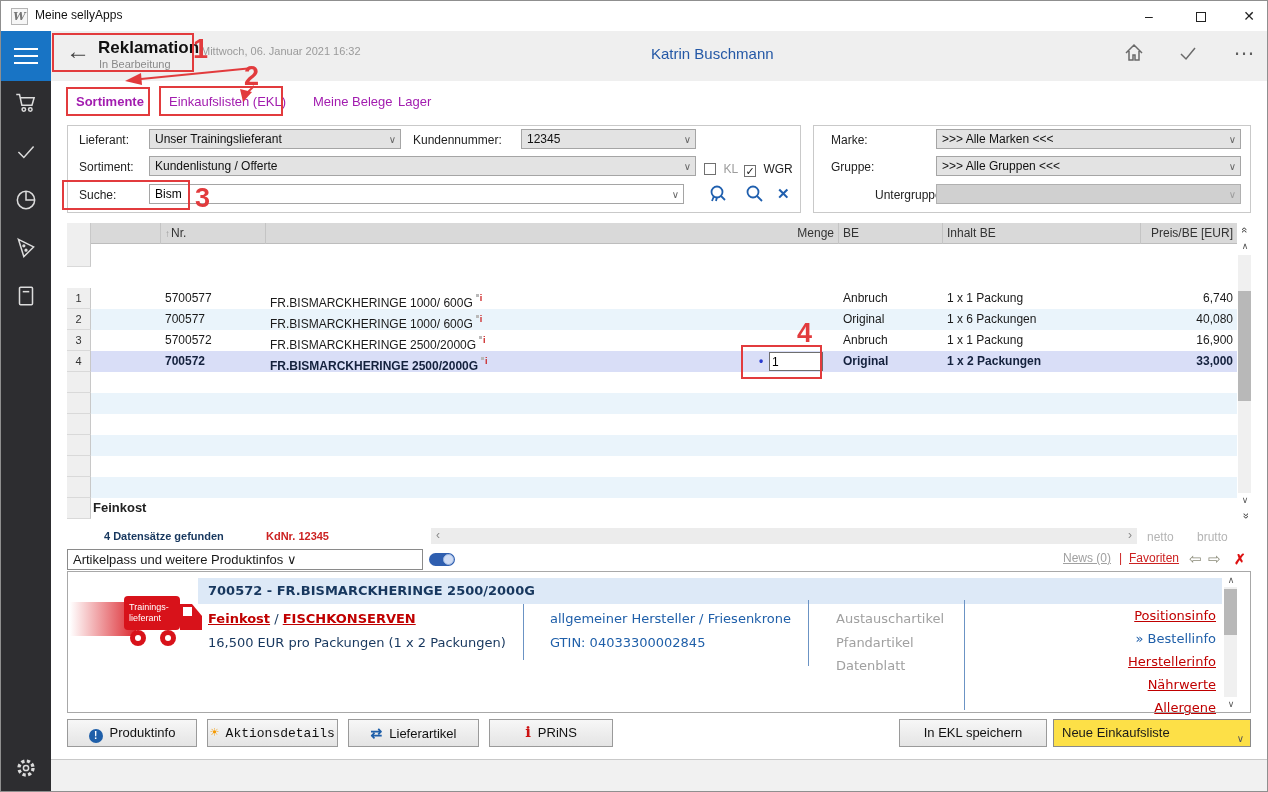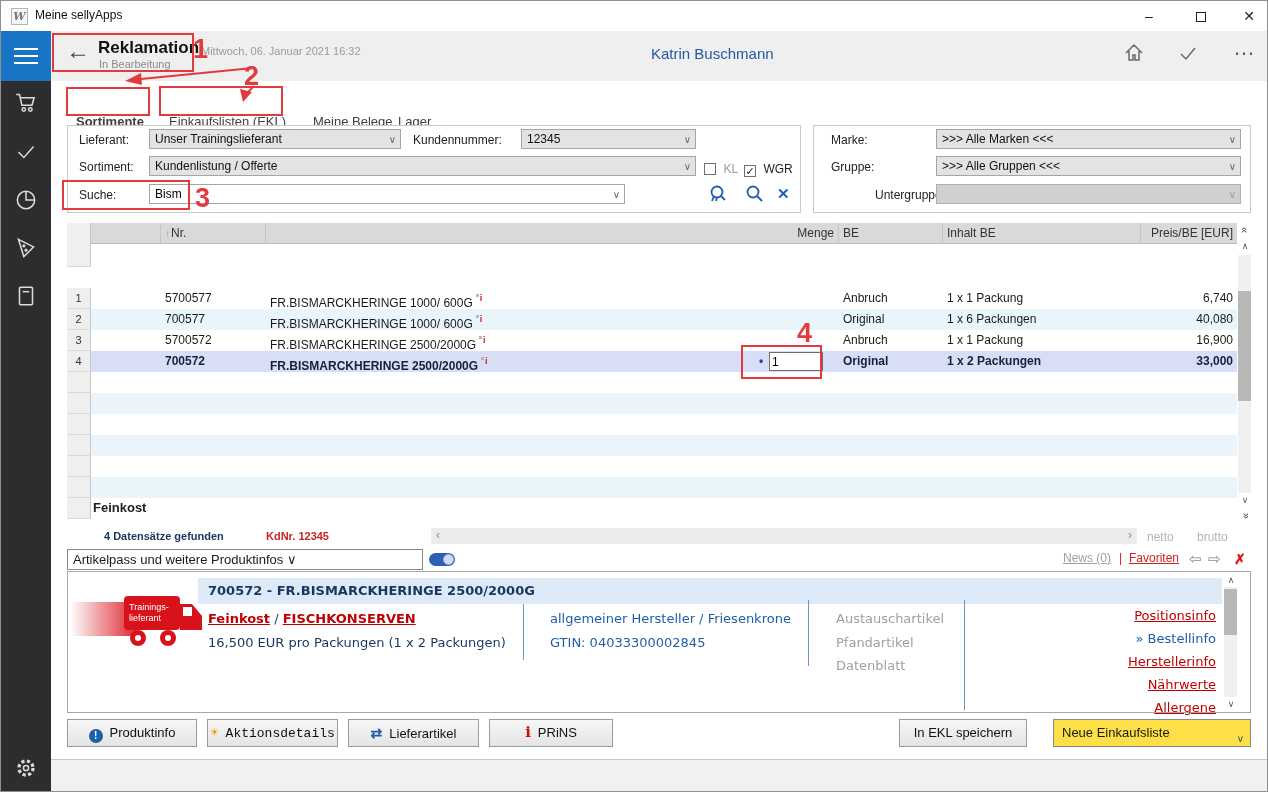--- a/index.html
+++ b/index.html
@@ -27,21 +27,21 @@
   .headband{left:50px;top:30px;width:1218px;height:50px;background:#efefef;}
   .backarrow{left:62px;top:36px;font-size:24px;color:#444;width:30px;text-align:center;}
   .pagetitle{left:97px;top:37px;font-size:17px;font-weight:bold;color:#111;}
   .pagesub{left:98px;top:57px;font-size:11px;color:#8a8a8a;}
   .headdate{left:200px;top:44px;font-size:11px;color:#9a9a9a;}
   .headuser{left:650px;top:44px;font-size:15px;color:#2458a6;}
   .headicon{top:40px;width:34px;height:26px;text-align:center;color:#5f5f5f;font-size:18px;line-height:26px;}
   .headicon svg{stroke:#6a6a6a;fill:none;stroke-width:1.5;}
 
   
-  .tab{top:90px;height:22px;font-size:13px;color:#404040;line-height:22px;margin-top:20px;}
+  .tab{top:90px;height:22px;font-size:13px;color:#a21caf;line-height:22px;}
   .tab.active{font-weight:bold;}
 
   
   .groupbox{top:124px;height:88px;border:1px solid #c9c9c9;background:#fff;}
   .flabel{font-size:12px;color:#222;height:20px;line-height:20px;}
   .combo{height:20px;background:#e3e3e3;border:1px solid #a5a5a5;font-size:12px;line-height:18px;
          padding:0 18px 0 5px;color:#111;white-space:nowrap;overflow:hidden;}
   .combo.white{background:#fff;}
   .combo.disabled{background:#d0d0d0;border-color:#b0b0b0;}
   .combo .chev{position:absolute;right:4px;top:1px;font-size:10px;color:#666;}
@@ -239,21 +239,21 @@
   </div>
   <div class="abs" style="left:703px;top:158px;">
     <span class="cbx"></span>
     <span style="font-size:12px;color:#9c9c9c;margin-left:3px;">KL</span>
   </div>
   <div class="abs" style="left:743px;top:158px;">
     <span class="cbx">✓</span>
     <span style="font-size:12px;color:#222;margin-left:3px;">WGR</span>
   </div>
   <div class="abs flabel" style="left:78px;top:184px;">Suche:</div>
-  <div class="abs combo white" style="left:148px;top:183px;width:476px;padding:0;">
+  <div class="abs combo white" style="left:148px;top:183px;width:535px;padding:0;">
     <input class="abs" style="left: 1px; top: 1px; width: 520px; height: 16px; border: 0px; font: 12px &quot;Liberation Sans&quot;, sans-serif; padding: 0px 4px; outline: none;" value="Bism">
     <span class="chev">∨</span>
   </div>
   <div class="abs searchico" style="left:706px;top:182px;">
     <svg width="22" height="22" viewBox="0 0 22 22">
         <circle cx="10" cy="9" r="5.5"></circle>
         <path d="M14 13l4 4"></path>
         <path d="M7 13l-2 5M10 14l-1 4"></path>
       </svg>
   </div>
@@ -436,21 +436,21 @@
   </div>
   <div class="abs btn" style="left:206px;width:131px;font-family:Liberation Mono, monospace;">
     <span class="ic ic-sun">☀</span><span>Aktionsdetails</span>
   </div>
   <div class="abs btn" style="left:347px;width:131px;">
     <span class="ic ic-swap">⇄</span><span>Lieferartikel</span>
   </div>
   <div class="abs btn" style="left:488px;width:124px;">
     <span class="ic ic-prins">i</span><span>PRiNS</span>
   </div>
-  <div class="abs btn" style="left:898px;width:128px;">In EKL speichern</div>
+  <div class="abs btn" style="left:898px;width:148px;">In EKL speichern</div>
   <div class="abs neuekl" style="left:1052px;width:198px;">
     <span>Neue Einkaufsliste</span>
     <span class="chev abs" style="right:6px;top:6px;font-size:10px;color:#555;">∨</span>
   </div>
 
   <div class="abs footer"></div>
 
   <svg class="abs overlay" width="1268" height="792" viewBox="0 0 1268 792">
     <g stroke="#e23b3d" stroke-width="2" fill="none">
       <rect x="52" y="33" width="140" height="37"></rect>

